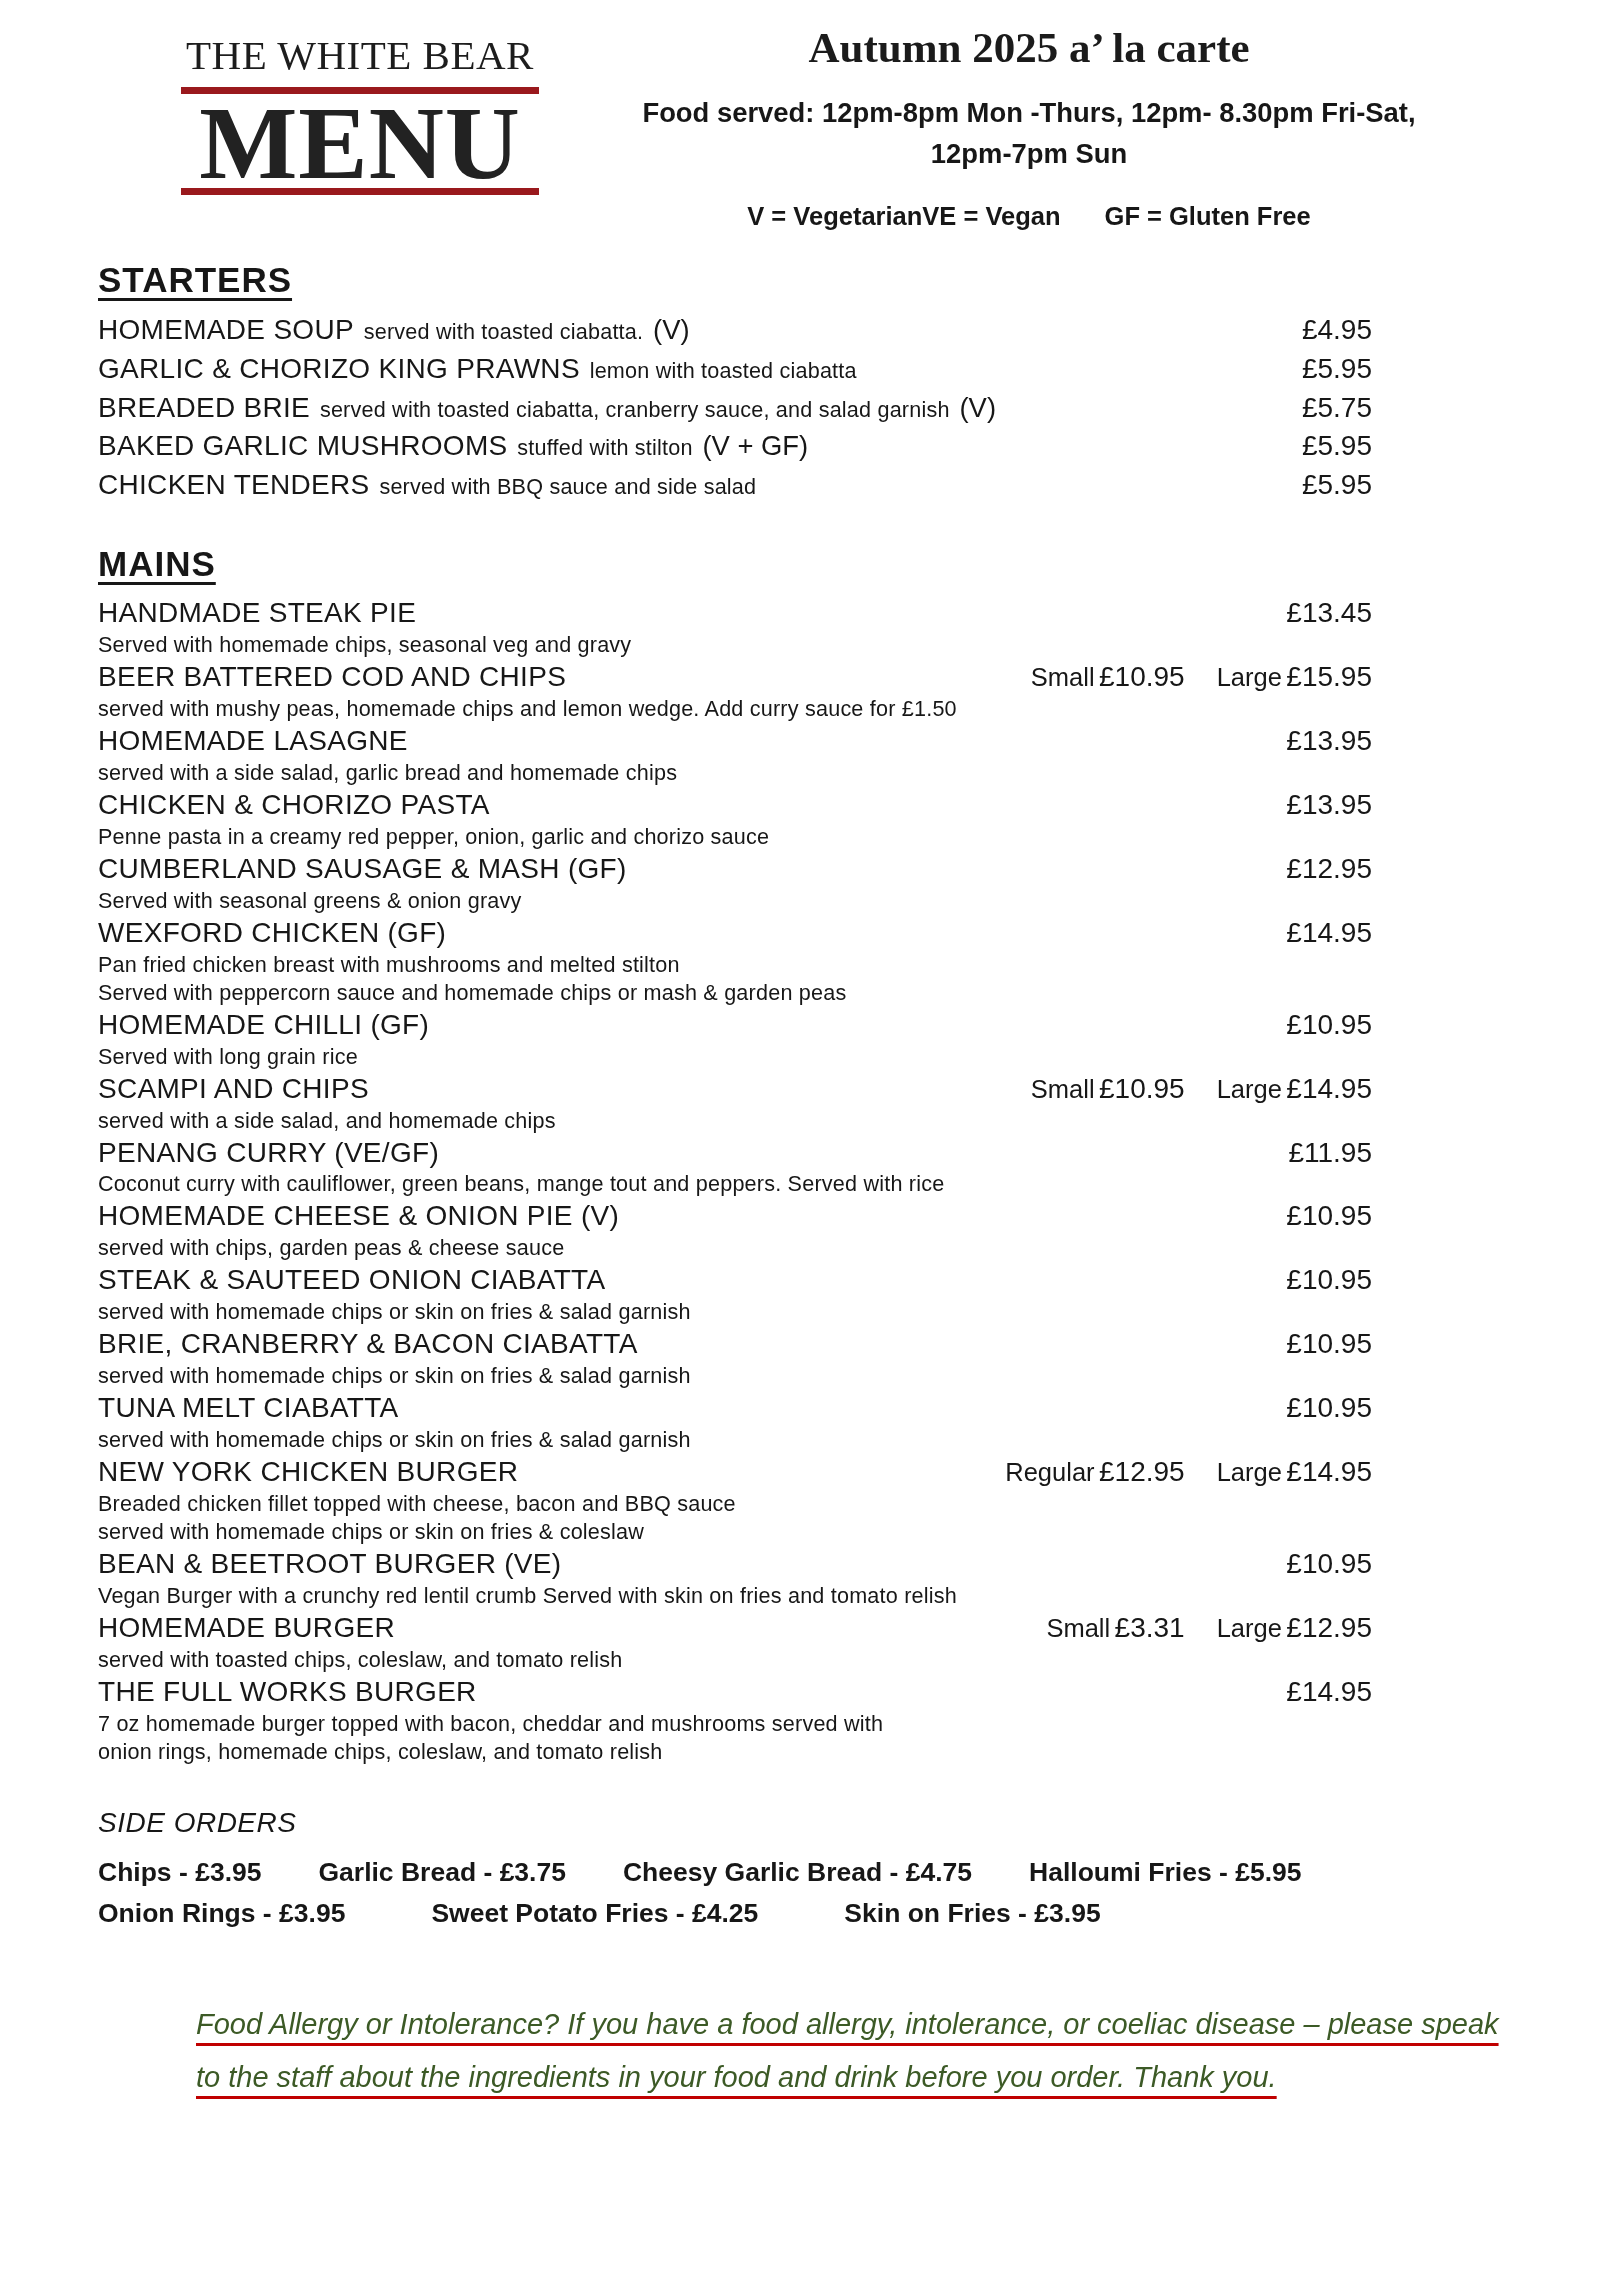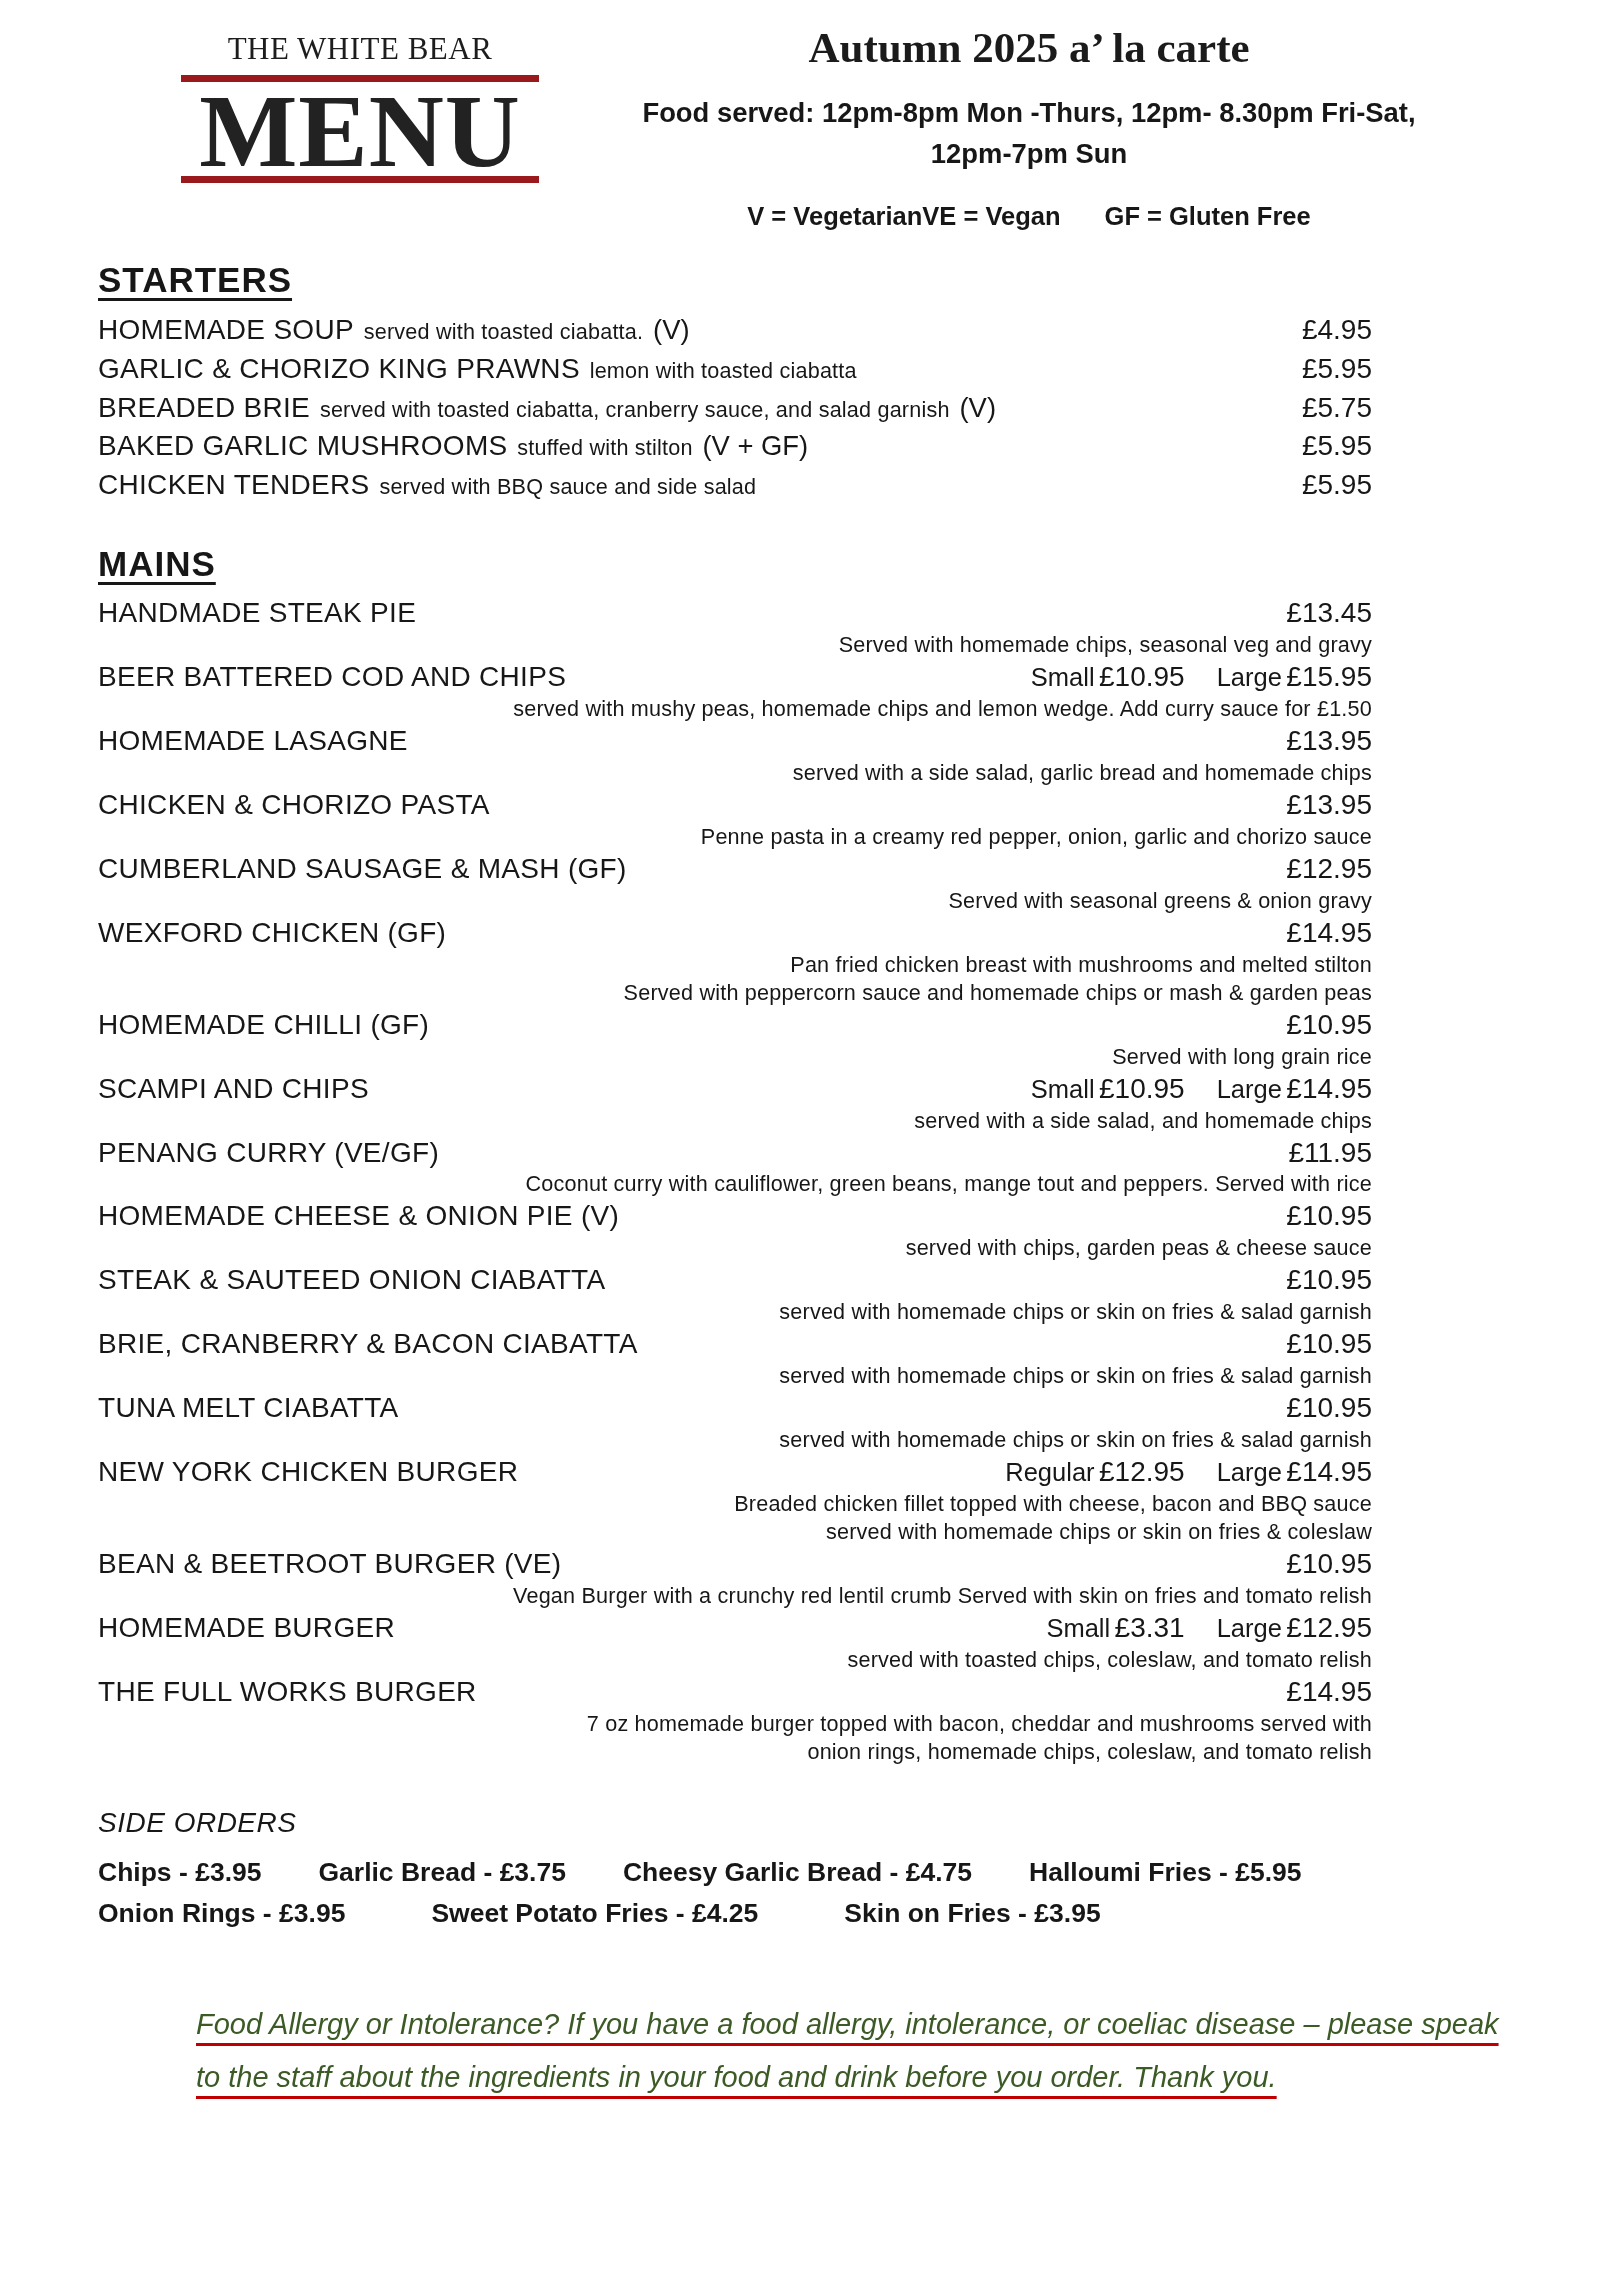--- a/index.html
+++ b/index.html
@@ -6,21 +6,21 @@
   .page {
     position:relative; width:1621px; height:2293px; background:#ffffff;
     overflow:hidden; font-family:"Liberation Sans","DejaVu Sans",sans-serif;
     color:#171717; box-sizing:border-box; padding:17.6px 249px 0 98px;
   }
 
   
   .header { display:flex; margin-bottom:29px; }
   .logo { flex:none; width:358px; margin-left:83px; padding-top:13.7px; }
   .logo-name {
-    font-family:"Liberation Serif","DejaVu Serif",serif; font-size:31px;
+    font-family:"Liberation Serif","DejaVu Serif",serif; font-size:41px;
     color:#1d1d1d; text-align:center; letter-spacing:0.5px; margin-bottom:7.8px; white-space:nowrap;
   }
   .logo-rule { height:6.9px; background:#9a191d; }
   .logo-word {
     font-family:"Liberation Serif","DejaVu Serif",serif; font-weight:bold;
     font-size:104px; line-height:.98; text-align:center; letter-spacing:1px;
     color:#222; margin:-2px 0 -5.9px;
   }
   .header-right { flex:1; margin-right:-147px; padding-top:5.9px; text-align:center; }
   .season-title {
@@ -45,21 +45,21 @@
   .s-name { font-size:28px; letter-spacing:0.3px; }
   .s-desc { font-size:21.6px; margin-left:9.8px; letter-spacing:0.2px; }
   .s-marker { font-size:27.4px; margin-left:9.8px; }
   .price { font-size:28px; }
 
   
   .mains { margin-top:39px; }
   .m-item { margin:0; }
   .m-row { display:flex; align-items:baseline; line-height:1.28; white-space:nowrap; }
   .m-name { font-size:28px; letter-spacing:0.3px; }
-  .m-desc { font-size:21.6px; line-height:1.3; letter-spacing:0.2px;text-align:right; }
+  .m-desc { font-size:21.6px; line-height:1.3; letter-spacing:0.2px; }
   .m-opt { white-space:nowrap; }
   .m-opt2 { margin-left:32px; }
   .m-lab { font-size:25.5px; }
 
   
   .sides { margin-top:41px; }
   .sides-heading { font-size:28px; font-weight:normal; letter-spacing:0.5px; margin:0 0 13.7px 0;font-style:italic; }
   .side-row { display:flex; font-weight:bold; font-size:26.5px; line-height:1.55; white-space:nowrap; }
   .side-row.r1 > span { margin-right:57px; }
   .side-row.r2 > span { margin-right:86px; }

